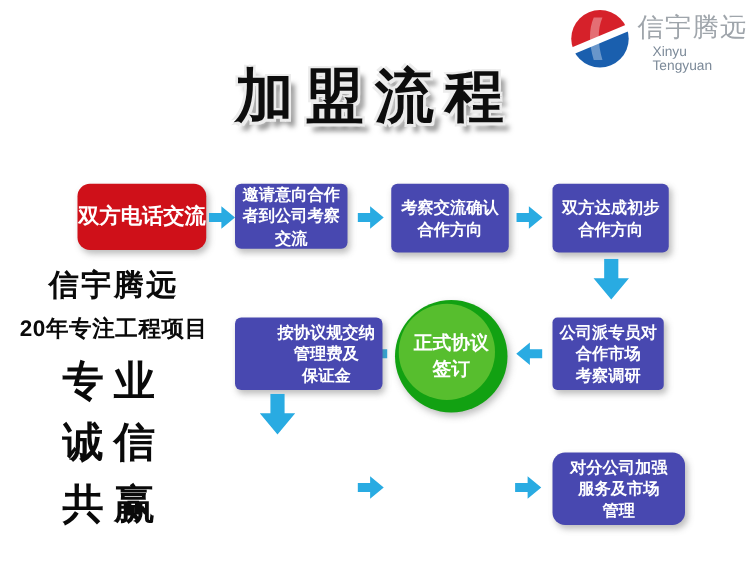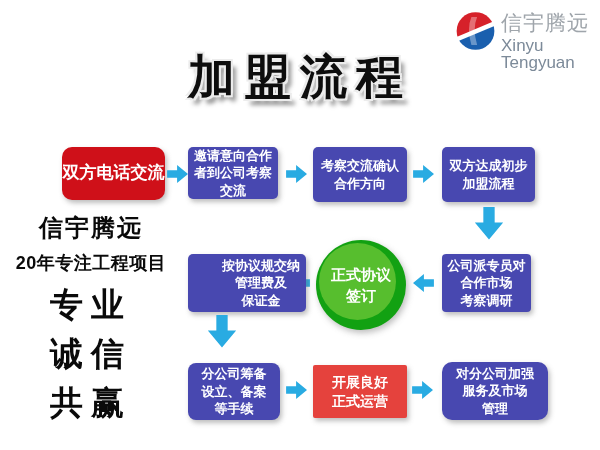--- a/index.html
+++ b/index.html
@@ -6,21 +6,21 @@
   .stage{
     position:relative;width:600px;height:450px;background:#ffffff;overflow:hidden;
     font-family:"Liberation Sans","DejaVu Sans",sans-serif;
   }
 
   
   .logo{position:absolute;top:6px;left:455px;display:flex;align-items:flex-start;}
   .logo-icon{display:block;}
   .logo-text{margin-left:5px;display:flex;flex-direction:column;line-height:1;}
   .logo-cn{font-size:21px;color:#9fa5ab;letter-spacing:1px;margin-top:6px;font-weight:400;}
-  .logo-en{font-size:17px;color:#7c8a99;margin-top:4px;}
+  .logo-en{font-size:11px;color:#7c8a99;margin-top:4px;margin-left:12px;}
 
   
   .page-title{
     position:absolute;top:46px;left:0;width:600px;text-align:center;
     font-size:47px;font-weight:800;letter-spacing:9px;color:#0d0d0d;
     text-shadow:
       -2px -2px 0 #ececec, 2px -2px 0 #ececec,
       -2px  2px 0 #ececec, 2px  2px 0 #ececec,
       5px 6px 4px rgba(60,60,60,0.55);
   }
@@ -133,21 +133,21 @@
       </svg>
     </div>
   <div class="node blue n3">考察交流确认
 合作方向</div>
   <div class="arrow a3">
       <svg viewBox="0 0 24 22">
         <path d="M0,7 H11 V1 L23,11 L11,21 V15 H0 Z"></path>
       </svg>
     </div>
   <div class="node blue n4">双方达成初步
-加盟流程</div>
+合作方向</div>
 
   <div class="arrow a-down a4">
       <svg viewBox="0 0 24 22">
         <path d="M0,7 H11 V1 L23,11 L11,21 V15 H0 Z"></path>
       </svg>
     </div>
 
   <div class="node blue n5">公司派专员对
 合作市场
 考察调研</div>
@@ -168,30 +168,25 @@
   <div class="node blue n7">按协议规交纳
 管理费及
 保证金</div>
 
   <div class="arrow a-down a7">
       <svg viewBox="0 0 24 22">
         <path d="M0,7 H11 V1 L23,11 L11,21 V15 H0 Z"></path>
       </svg>
     </div>
 
-  <div class="node blue n8">分公司筹备
-设立、备案
-等手续</div>
   <div class="arrow a8">
       <svg viewBox="0 0 24 22">
         <path d="M0,7 H11 V1 L23,11 L11,21 V15 H0 Z"></path>
       </svg>
     </div>
-  <div class="node red-light n9">开展良好
-正式运营</div>
   <div class="arrow a9">
       <svg viewBox="0 0 24 22">
         <path d="M0,7 H11 V1 L23,11 L11,21 V15 H0 Z"></path>
       </svg>
     </div>
   <div class="node blue n10">对分公司加强
 服务及市场
 管理</div>
 
 </div>

